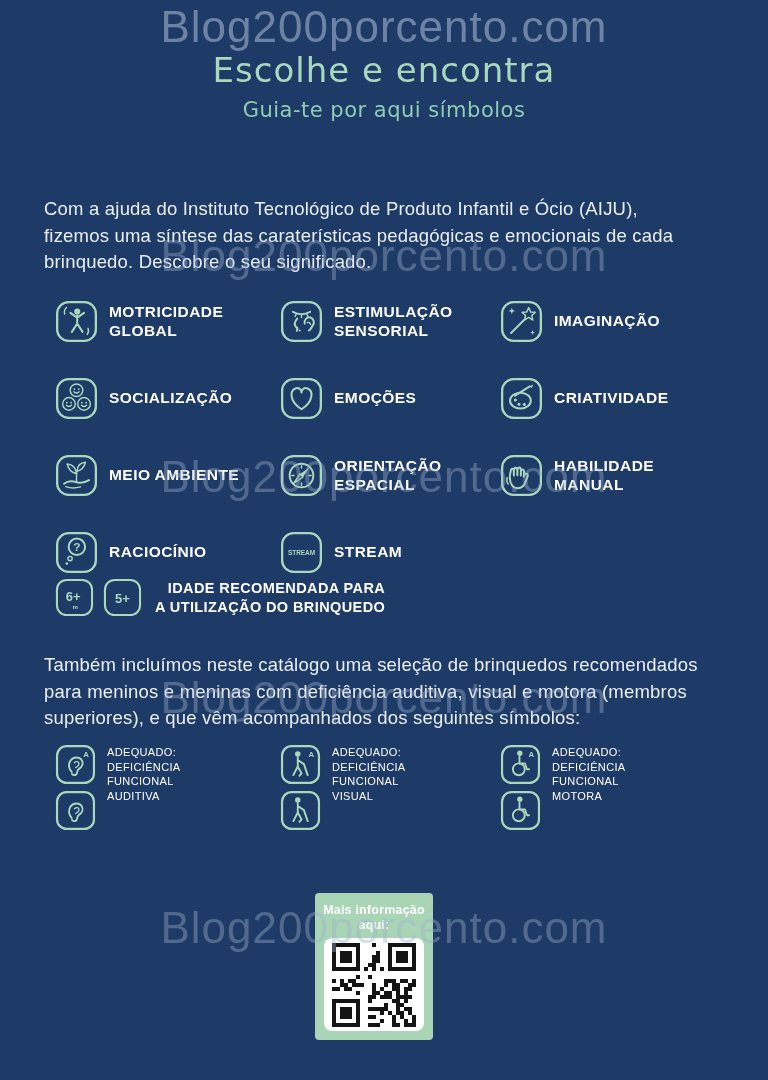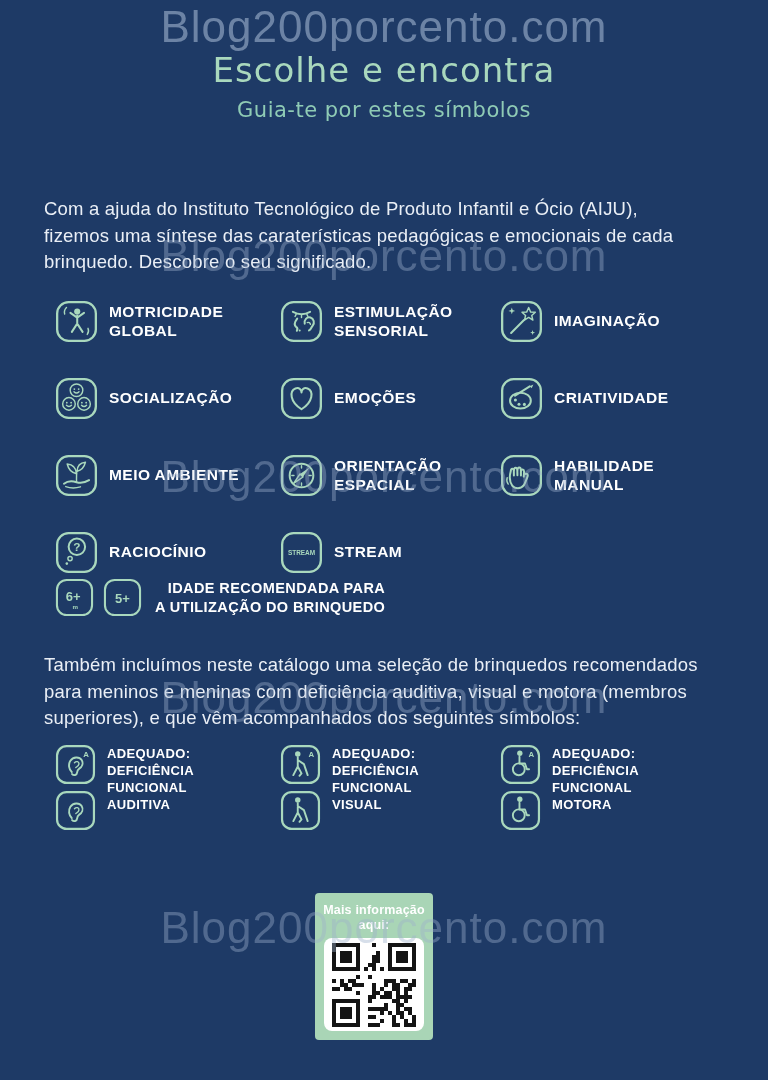--- a/index.html
+++ b/index.html
@@ -45,21 +45,21 @@
   }
   
   .age-row{position:absolute;left:55px;top:578px;display:flex;align-items:center;gap:9px;z-index:1;}
   .age-icn{width:39px;height:39px;flex:0 0 auto;}
   .age-label{color:#fff;font-weight:700;font-size:14.5px;line-height:1.25;letter-spacing:.4px;white-space:pre-line;margin-left:4px;text-align:right;}
   
   .adq-grid{position:absolute;left:55px;top:744px;display:grid;grid-template-columns:225px 220px 250px;z-index:1;}
   .adq{display:flex;align-items:flex-start;gap:11px;}
   .adq-icons{display:flex;flex-direction:column;gap:5px;}
   .adq-icn{width:41px;height:41px;}
-  .adq-label{color:#fff;font-weight:700;font-size:13px;line-height:1.32;letter-spacing:.35px;white-space:pre-line;margin-top:1px;}
+  .adq-label{color:#fff;font-weight:400;font-size:11px;line-height:1.32;letter-spacing:.35px;white-space:pre-line;margin-top:1px;}
   
   .qr-box{
     position:absolute;left:315px;top:893px;width:118px;height:147px;
     background:var(--green,#a9d5b6);border-radius:4px;z-index:1;
     display:flex;flex-direction:column;align-items:center;
   }
   .qr-title{color:#fff;font-weight:700;font-size:12.5px;line-height:1.2;letter-spacing:.2px;text-align:center;margin-top:10px;white-space:pre-line;}
   .qr-panel{background:#ffffff;border-radius:8px;width:100px;height:93px;margin-top:5px;display:flex;align-items:center;justify-content:center;}
   .qr-svg{width:84px;height:84px;}
   .qr-svg rect{fill:#141414;}
@@ -70,21 +70,21 @@
 <div class="page">
 
   <div class="wm wm--bright" style="top:2px">Blog200porcento.com</div>
   <div class="wm" style="top:231px">Blog200porcento.com</div>
   <div class="wm" style="top:452px">Blog200porcento.com</div>
   <div class="wm" style="top:673px">Blog200porcento.com</div>
   <div class="wm" style="top:903px">Blog200porcento.com</div>
 
   <div class="hdr">
     <div class="hdr-line1">Escolhe e encontra</div>
-    <div class="hdr-line3">Guia-te por estes símbolos</div>
+    <div class="hdr-line3">Guia-te por aqui símbolos</div>
   </div>
 
   <p class="para para--intro">Com a ajuda do Instituto Tecnológico de Produto Infantil e Ócio (AIJU),
 fizemos uma síntese das caraterísticas pedagógicas e emocionais de cada
 brinquedo. Descobre o seu significado.</p>
 
   <div class="sym-grid">
 
     <div class="sym">
       <svg class="icn" viewBox="0 0 60 60">

